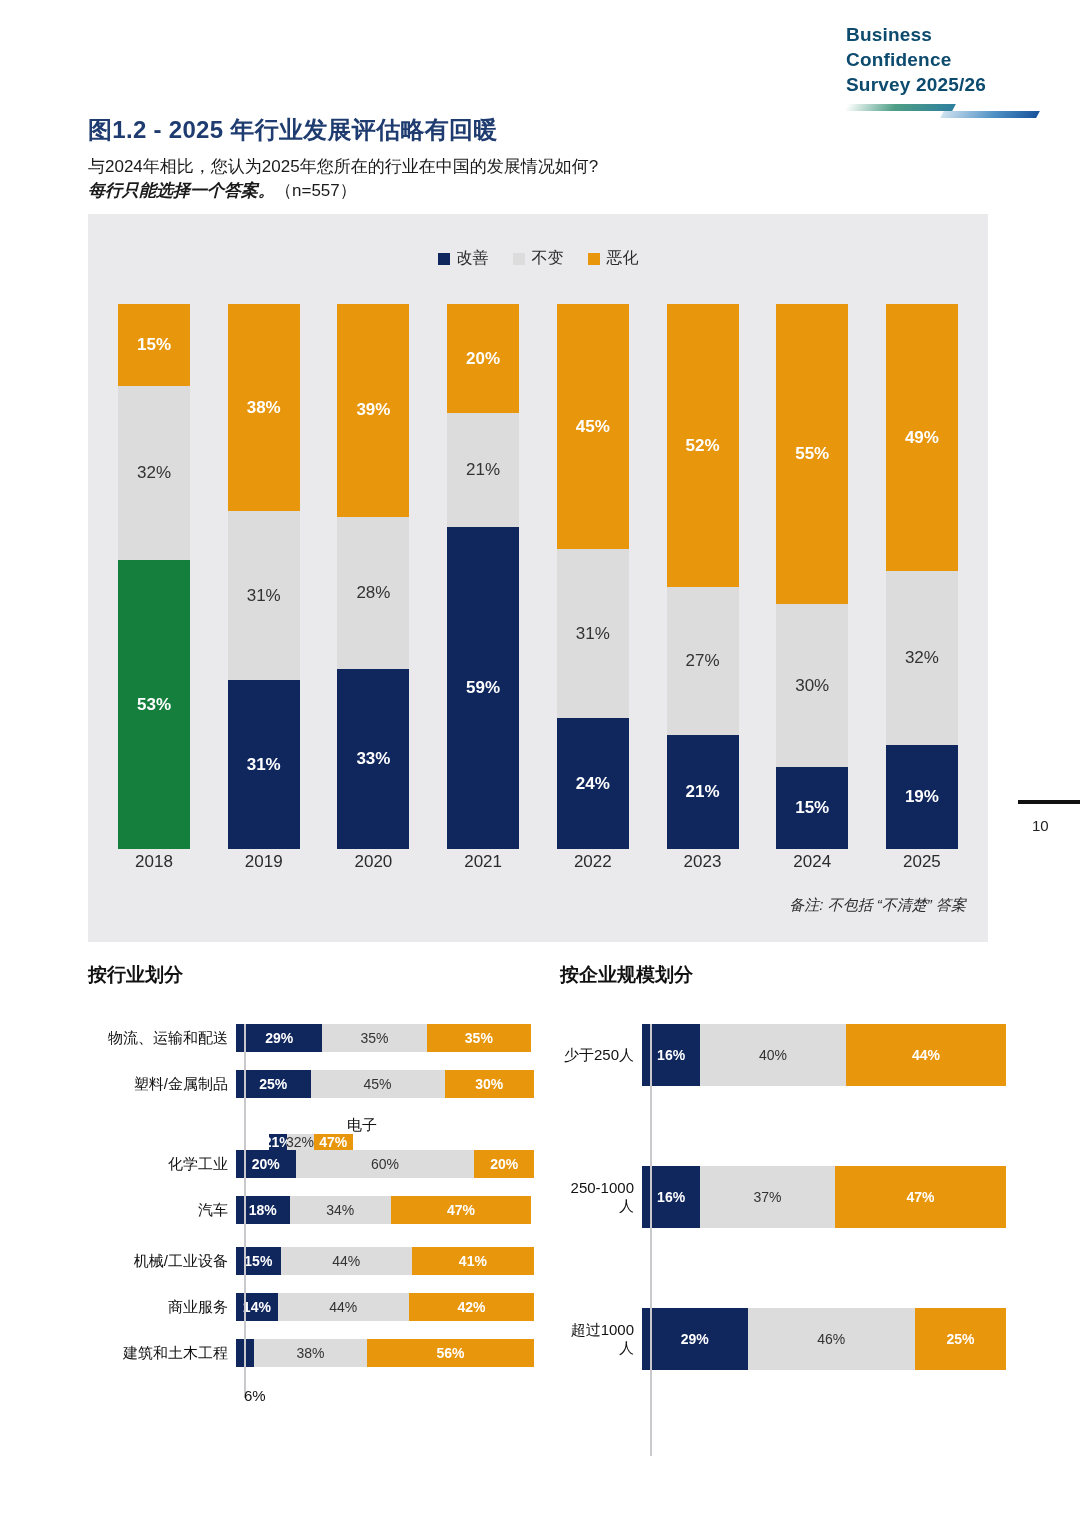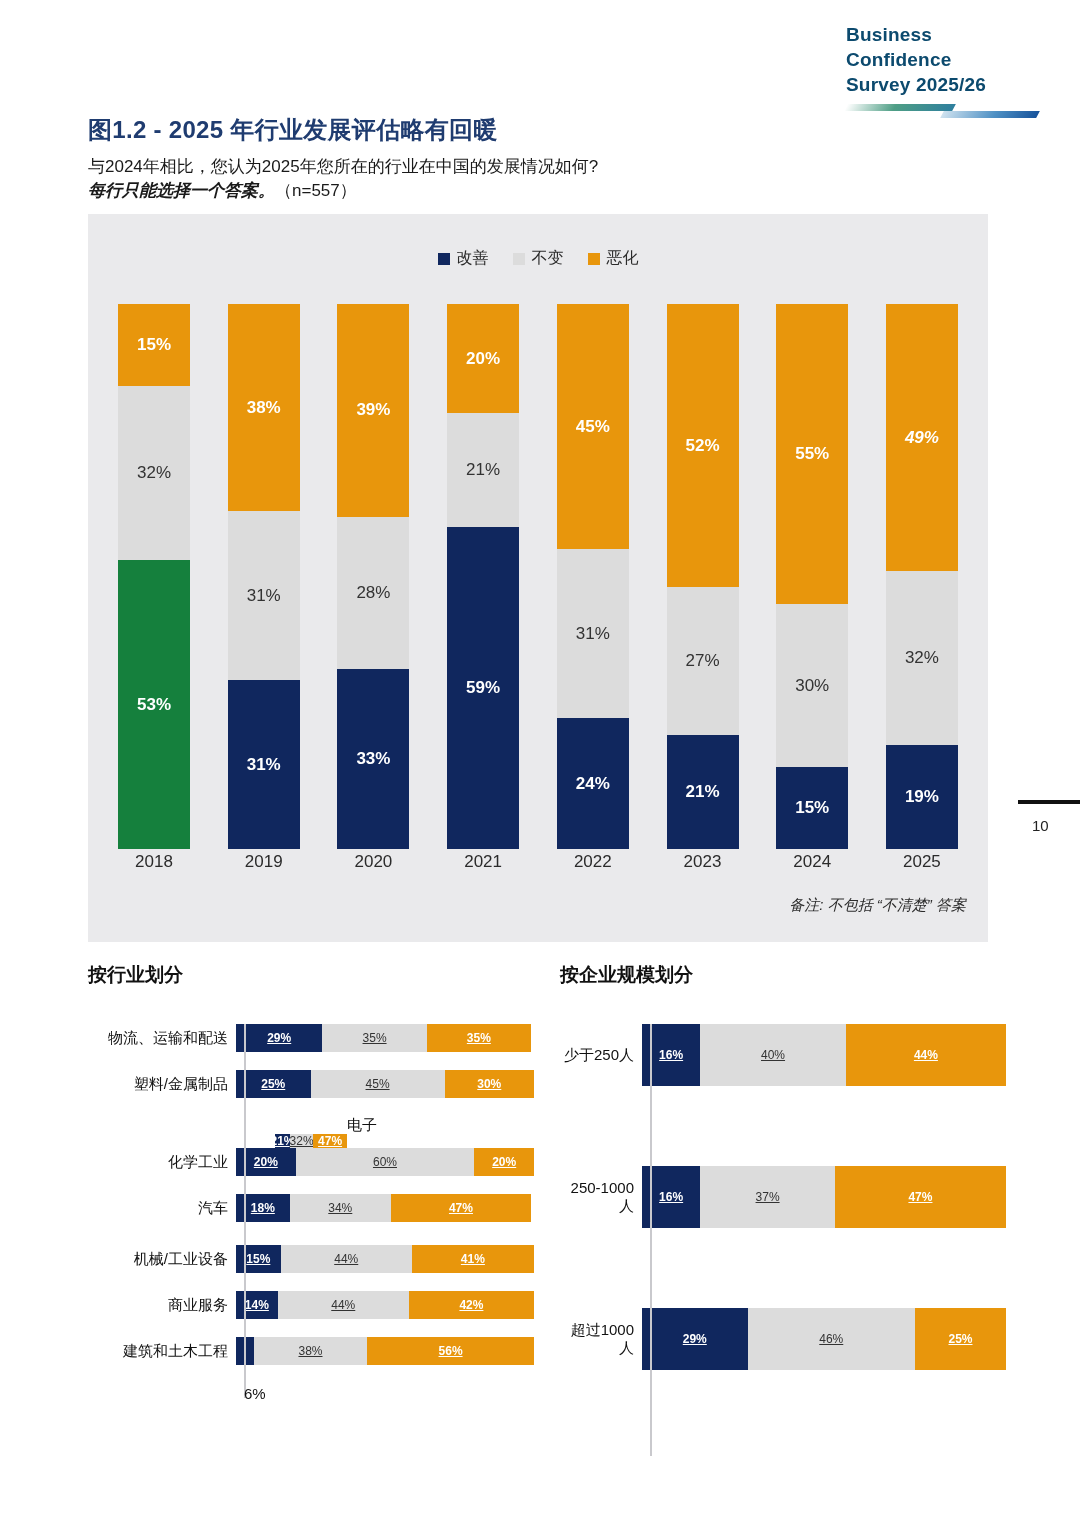--- a/index.html
+++ b/index.html
@@ -96,21 +96,21 @@
 
   .hrow { display: flex; align-items: center; }
   .hlabel {
     width: 148px; text-align: right; padding-right: 8px;
     font-size: 15px; color: #111; line-height: 18px;
   }
   .hlabel.size { width: 82px; }
   .htrack { flex: 1; display: flex; }
   .hseg {
     display: flex; align-items: center; justify-content: center;
-    font-size: 12px; font-weight: bold; color: #fff; white-space: nowrap; text-decoration: underline;
+    font-size: 14px; font-weight: bold; color: #fff; white-space: nowrap;
   }
   .hseg.neutral { color: #333; font-weight: normal; }
   .hseg.blank { color: transparent; }
 
   .spacer6 { position: relative; }
   .under-label {
     position: absolute; font-size: 15px; color: #111;
   }
 </style>
 </head>
@@ -188,21 +188,21 @@
           <div class="seg" style="background: rgb(232, 150, 12); height: 52%;">52%</div>
           <div class="seg neutral" style="background: rgb(220, 220, 220); height: 27%;">27%</div>
           <div class="seg" style="background: rgb(16, 39, 94); height: 21%;">21%</div>
         </div>
         <div class="col">
           <div class="seg" style="background: rgb(232, 150, 12); height: 55%;">55%</div>
           <div class="seg neutral" style="background: rgb(220, 220, 220); height: 30%;">30%</div>
           <div class="seg" style="background: rgb(16, 39, 94); height: 15%;">15%</div>
         </div>
         <div class="col">
-          <div class="seg" style="background: rgb(232, 150, 12); height: 49%; font-style: italic;">49%</div>
+          <div class="seg" style="background: rgb(232, 150, 12); height: 49%;">49%</div>
           <div class="seg neutral" style="background: rgb(220, 220, 220); height: 32%;">32%</div>
           <div class="seg" style="background: rgb(16, 39, 94); height: 19%;">19%</div>
         </div>
       </div>
     <div class="xaxis" id="main-xaxis">
         <div class="xtick">2018</div>
         <div class="xtick">2019</div>
         <div class="xtick">2020</div>
         <div class="xtick">2021</div>
         <div class="xtick">2022</div>

